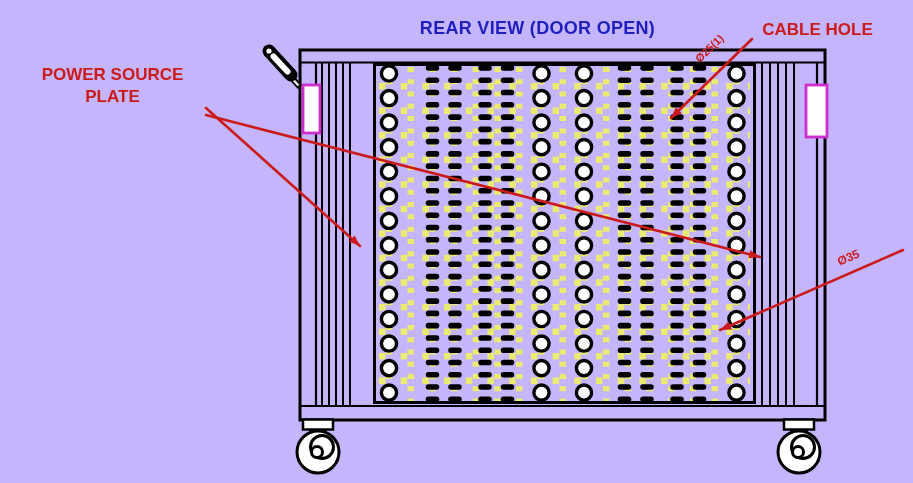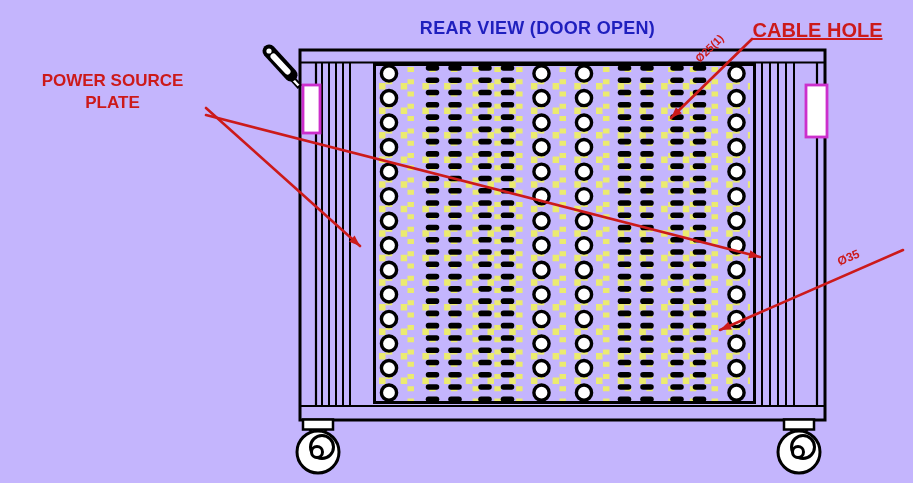--- a/index.html
+++ b/index.html
@@ -3,21 +3,21 @@
 <meta charset="utf-8">
 <style>
   html,body{margin:0;padding:0;background:#fff;}
   #stage{
     position:relative;width:913px;height:483px;background:#c4b5fd;overflow:hidden;
     font-family:"Liberation Sans", sans-serif;
   }
   #drawing{position:absolute;left:0;top:0;}
   .lbl{position:absolute;font-weight:bold;white-space:pre-line;line-height:22px;}
   .lbl-title{left:385px;top:17px;width:305px;text-align:center;font-size:18px;letter-spacing:.3px;}
-  .lbl-cable{left:740px;top:19px;width:155px;text-align:center;font-size:20px;text-decoration:underline;}
+  .lbl-cable{left:740px;top:19px;width:155px;text-align:center;font-size:17px;}
   .lbl-psp{left:20px;top:64px;width:185px;text-align:center;font-size:17px;}
   .lbl-dim{font-size:11px;line-height:12px;white-space:nowrap;}
   .lbl-dim1{left:697px;top:54px;transform:rotate(-44deg);transform-origin:0 50%;}
   .lbl-dim2{left:838px;top:256px;transform:rotate(-23deg);transform-origin:0 50%;font-size:12px;}
 </style>
 </head>
 <body>
 
 <div id="stage">
 
@@ -390,19 +390,19 @@
         <polygon points="671,118 675.9422902991458,107.31291589819895 681.8072828644412,113.32638928793219" fill="#cc1a1a"></polygon>
         <line x1="903" y1="250" x2="720" y2="330" stroke="#cc1a1a" stroke-width="2.6" stroke-linecap="round"></line>
         <polygon points="720,330 728.3966584572831,321.74553897872573 731.7613301825629,329.44222555030336" fill="#cc1a1a"></polygon>
       </g>
   </svg>
 
   <div class="lbl lbl-title" style="color: rgb(31, 31, 190);">REAR VIEW (DOOR OPEN)</div>
 
   <div class="lbl lbl-cable" style="color: rgb(204, 26, 26);">CABLE HOLE</div>
 
-  <div class="lbl lbl-psp" style="color: rgb(204, 26, 26); margin-top: 6px;">POWER SOURCE
+  <div class="lbl lbl-psp" style="color: rgb(204, 26, 26);">POWER SOURCE
 PLATE</div>
 
   <div class="lbl lbl-dim lbl-dim1" style="color: rgb(204, 26, 26);">Ø25(1)</div>
 
   <div class="lbl lbl-dim lbl-dim2" style="color: rgb(204, 26, 26);">Ø35</div>
 </div>
 
 </body></html>

